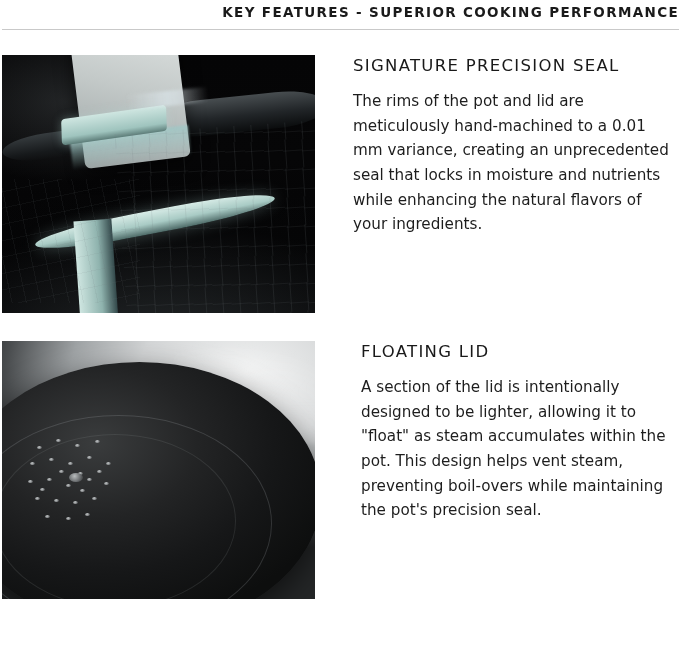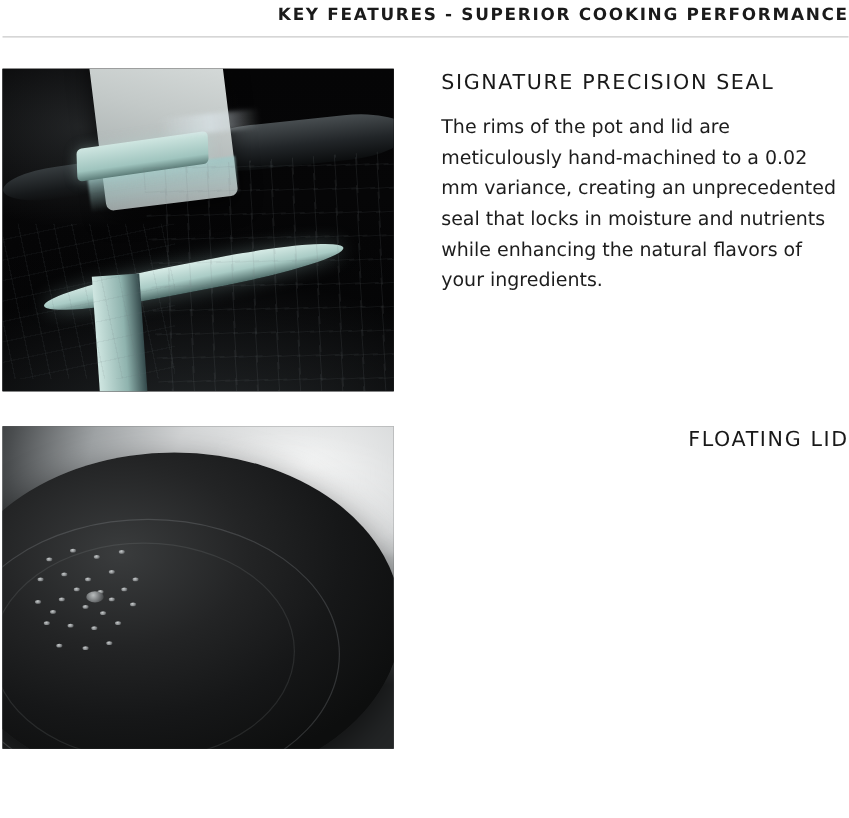--- a/index.html
+++ b/index.html
@@ -42,21 +42,21 @@
   }
 
   
   .feature {
     display: flex;
     align-items: flex-start;
     gap: 46px;
     padding-left: 2px;
   }
   .feature.first { margin-top: 25px; gap: 38px; }
-  .feature.second { margin-top: 28px; text-align: right; }
+  .feature.second { margin-top: 28px; }
 
   .thumb {
     width: 313px;
     height: 258px;
     flex: 0 0 313px;
     position: relative;
     overflow: hidden;
   }
 
   .feature-text {
@@ -290,21 +290,21 @@
       <div class="lid-shadow"></div>
       <div class="seal-a"></div>
       <div class="seal-b"></div>
       <div class="seal-c"></div>
       <div class="grid"></div>
       <div class="grid2"></div>
       <div class="glow"></div>
     </div>
     <div class="feature-text">
       <h2 class="feature-title">SIGNATURE PRECISION SEAL</h2>
-      <p class="feature-body">The rims of the pot and lid are meticulously hand-machined to a 0.02 mm variance, creating an unprecedented seal that locks in moisture and nutrients while enhancing the natural flavors of your ingredients.</p>
+      <p class="feature-body">The rims of the pot and lid are meticulously hand-machined to a 0.01 mm variance, creating an unprecedented seal that locks in moisture and nutrients while enhancing the natural flavors of your ingredients.</p>
     </div>
   </div>
 
   <div class="feature second">
     <div class="thumb img-lid">
       <div class="edge-light"></div>
       <div class="disc">
         <div class="disc-ring"></div>
         <div class="disc-ring2"></div>
       </div>
@@ -333,16 +333,17 @@
         <i style="left:32%;top:42%"></i>
           <i style="left:48%;top:44%"></i>
           <i style="left:64%;top:42%"></i>
         <i style="left:16%;top:60%"></i>
           <i style="left:50%;top:62%"></i>
       </div>
       <div class="hub"></div>
     </div>
     <div class="feature-text">
       <h2 class="feature-title">FLOATING LID</h2>
+      <p class="feature-body">A section of the lid is intentionally designed to be lighter, allowing it to "float" as steam accumulates within the pot. This design helps vent steam, preventing boil-overs while maintaining the pot's precision seal.</p>
     </div>
   </div>
 
 </div>
 
 </body></html>

